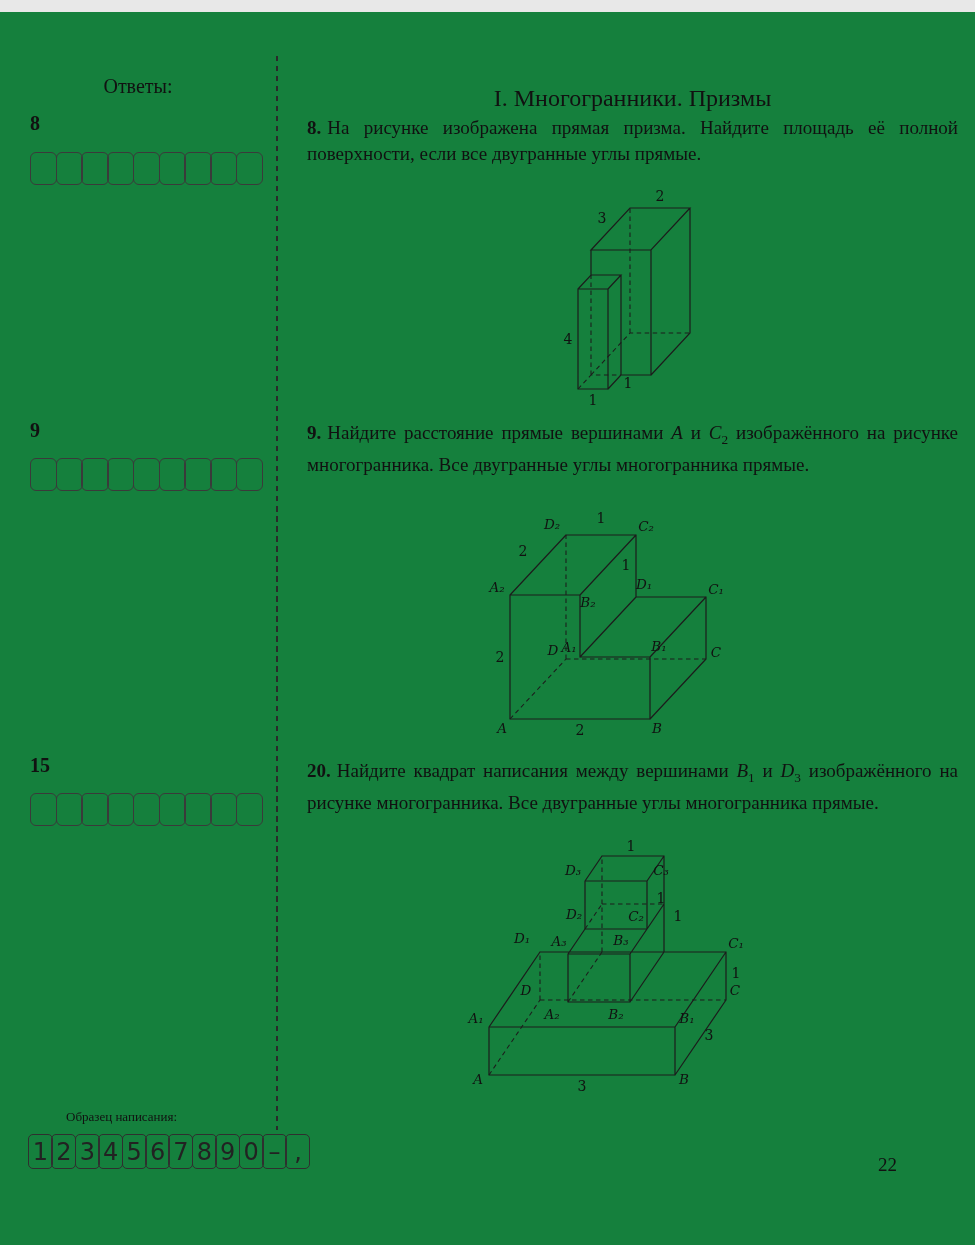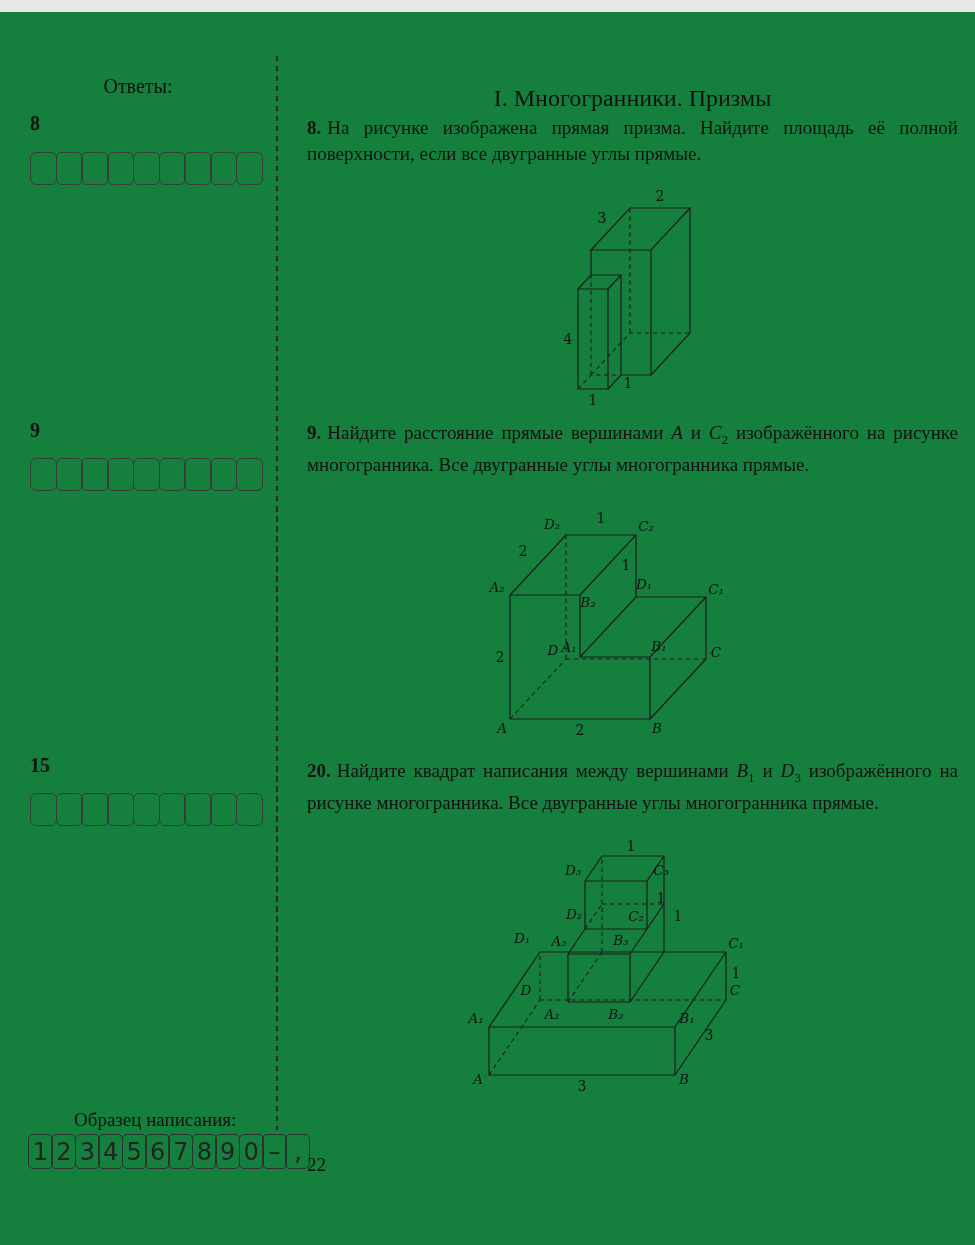--- a/index.html
+++ b/index.html
@@ -5,37 +5,37 @@
   html,body{margin:0;padding:0;background:#e8e8e8}
   .page{position:relative;width:975px;height:1245px;background:#15803d;margin:12px auto;
         font-family:"Liberation Serif",serif;color:#111;overflow:hidden}
   .abs{position:absolute}
 
   
   .answers-header{left:0;top:63px;width:276px;text-align:center;font-size:20px}
   .answer-number{left:30px;font-weight:bold;font-size:20px}
   .strip{left:30px;display:flex}
   .acell{width:25.3px;height:31px;border:1.6px solid #3a3a3a;border-radius:6px;margin-right:-1.6px;flex:none}
-  .sample-label{left:74px;top:1097px;font-size:19px}
+  .sample-label{left:66px;top:1097px;font-size:13px}
   .sample-strip{left:28px;top:1122px;display:flex}
   .scell{width:23px;height:33px;border:1.6px solid #2f2f2f;border-radius:5px;margin-right:-1.6px;flex:none;
          display:flex;align-items:center;justify-content:center;
          font-family:"DejaVu Sans",sans-serif;font-size:24px;color:#222}
   .divider{left:276px;top:44px;width:2px;height:1074px;
            background:repeating-linear-gradient(180deg,#2a2a2a 0 5.5px,transparent 5.5px 10px)}
 
   
   .section-header{left:307px;top:73px;width:651px;text-align:center;font-size:24px}
   .problem{left:307px;width:651px;margin:0;font-size:19px;line-height:25.5px;text-align:justify}
   .problem b{margin-right:6px}
   .problem i{font-style:italic}
   .problem sub{font-size:0.7em;font-style:normal}
   .figure{left:307px;width:651px;display:flex;justify-content:center}
   .fig-shift{transform:translateX(-25px)}
-  .page-number{left:307px;top:1142px;width:590px;text-align:left;font-size:19px}
+  .page-number{left:307px;top:1142px;width:590px;text-align:right;font-size:19px}
 
   
   .solid{fill:none;stroke:#1c1c1c;stroke-width:1.2;stroke-linejoin:miter;stroke-linecap:round}
   .hidden-e{fill:none;stroke:#1c1c1c;stroke-width:1.05;stroke-dasharray:4.5 3.5;stroke-linecap:butt}
   .vlab{font-family:"DejaVu Serif",serif;font-style:italic;font-size:13.5px;fill:#111}
   .dlab{font-family:"DejaVu Serif",serif;font-size:14px;fill:#111}
 </style>
 </head>
 <body>
 

